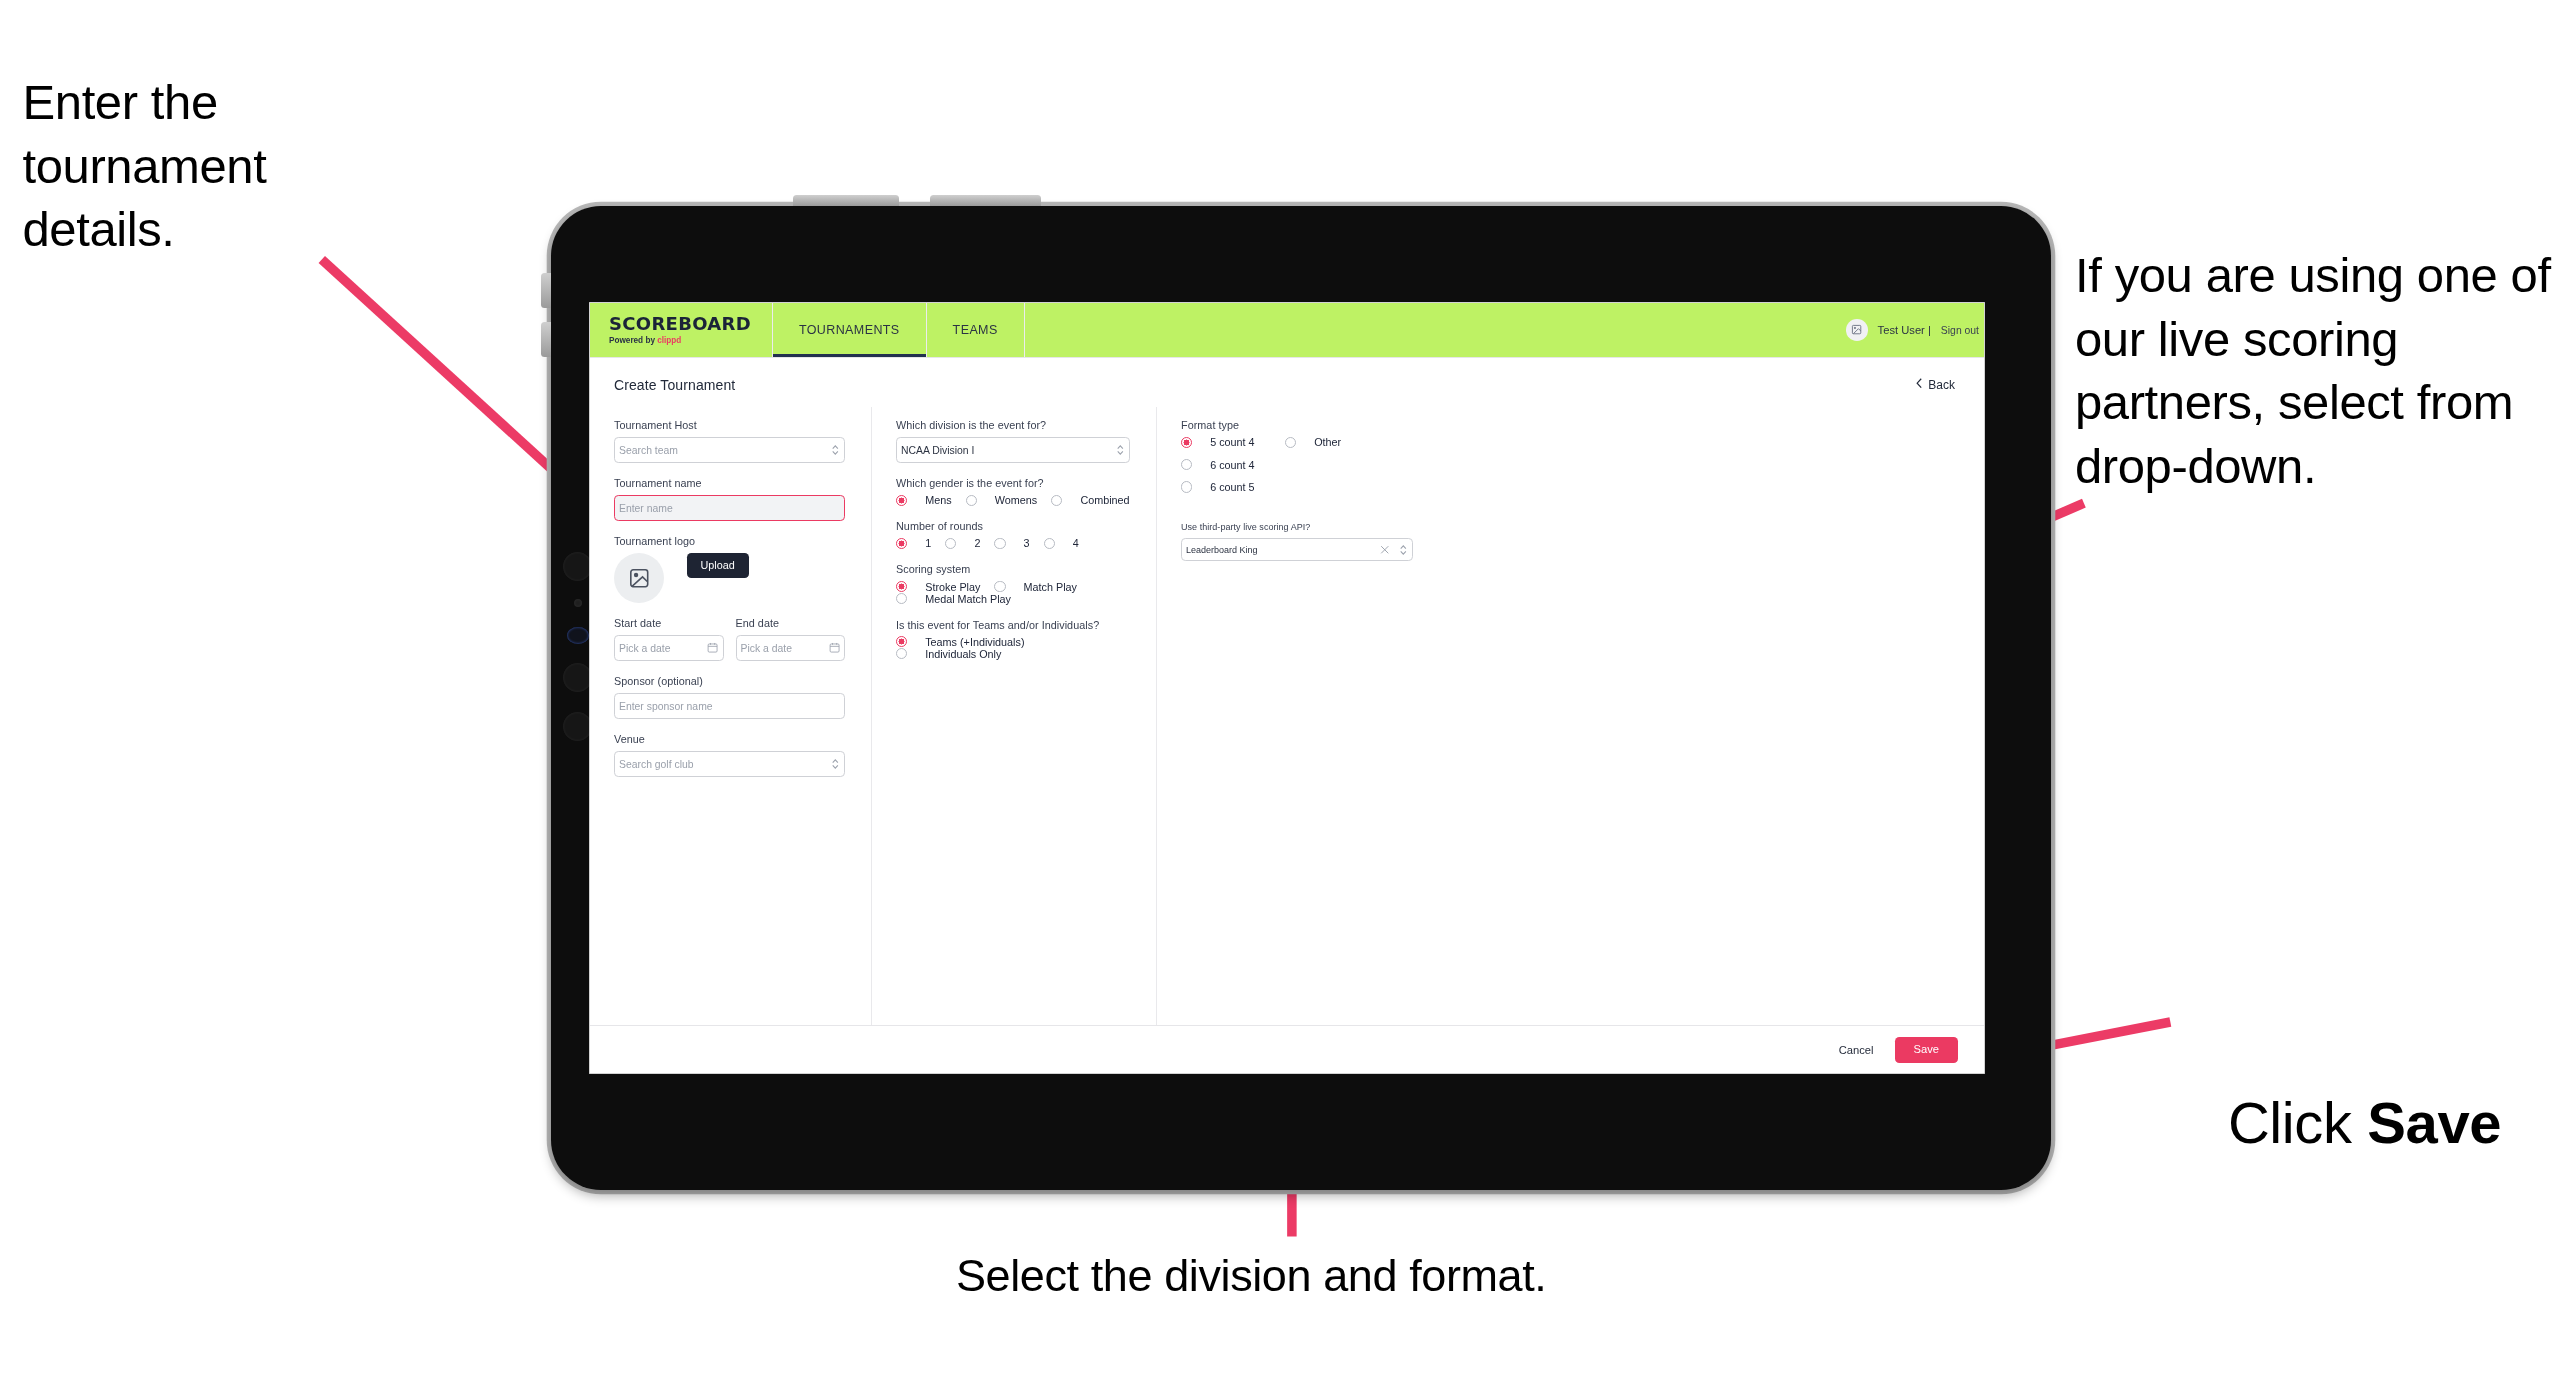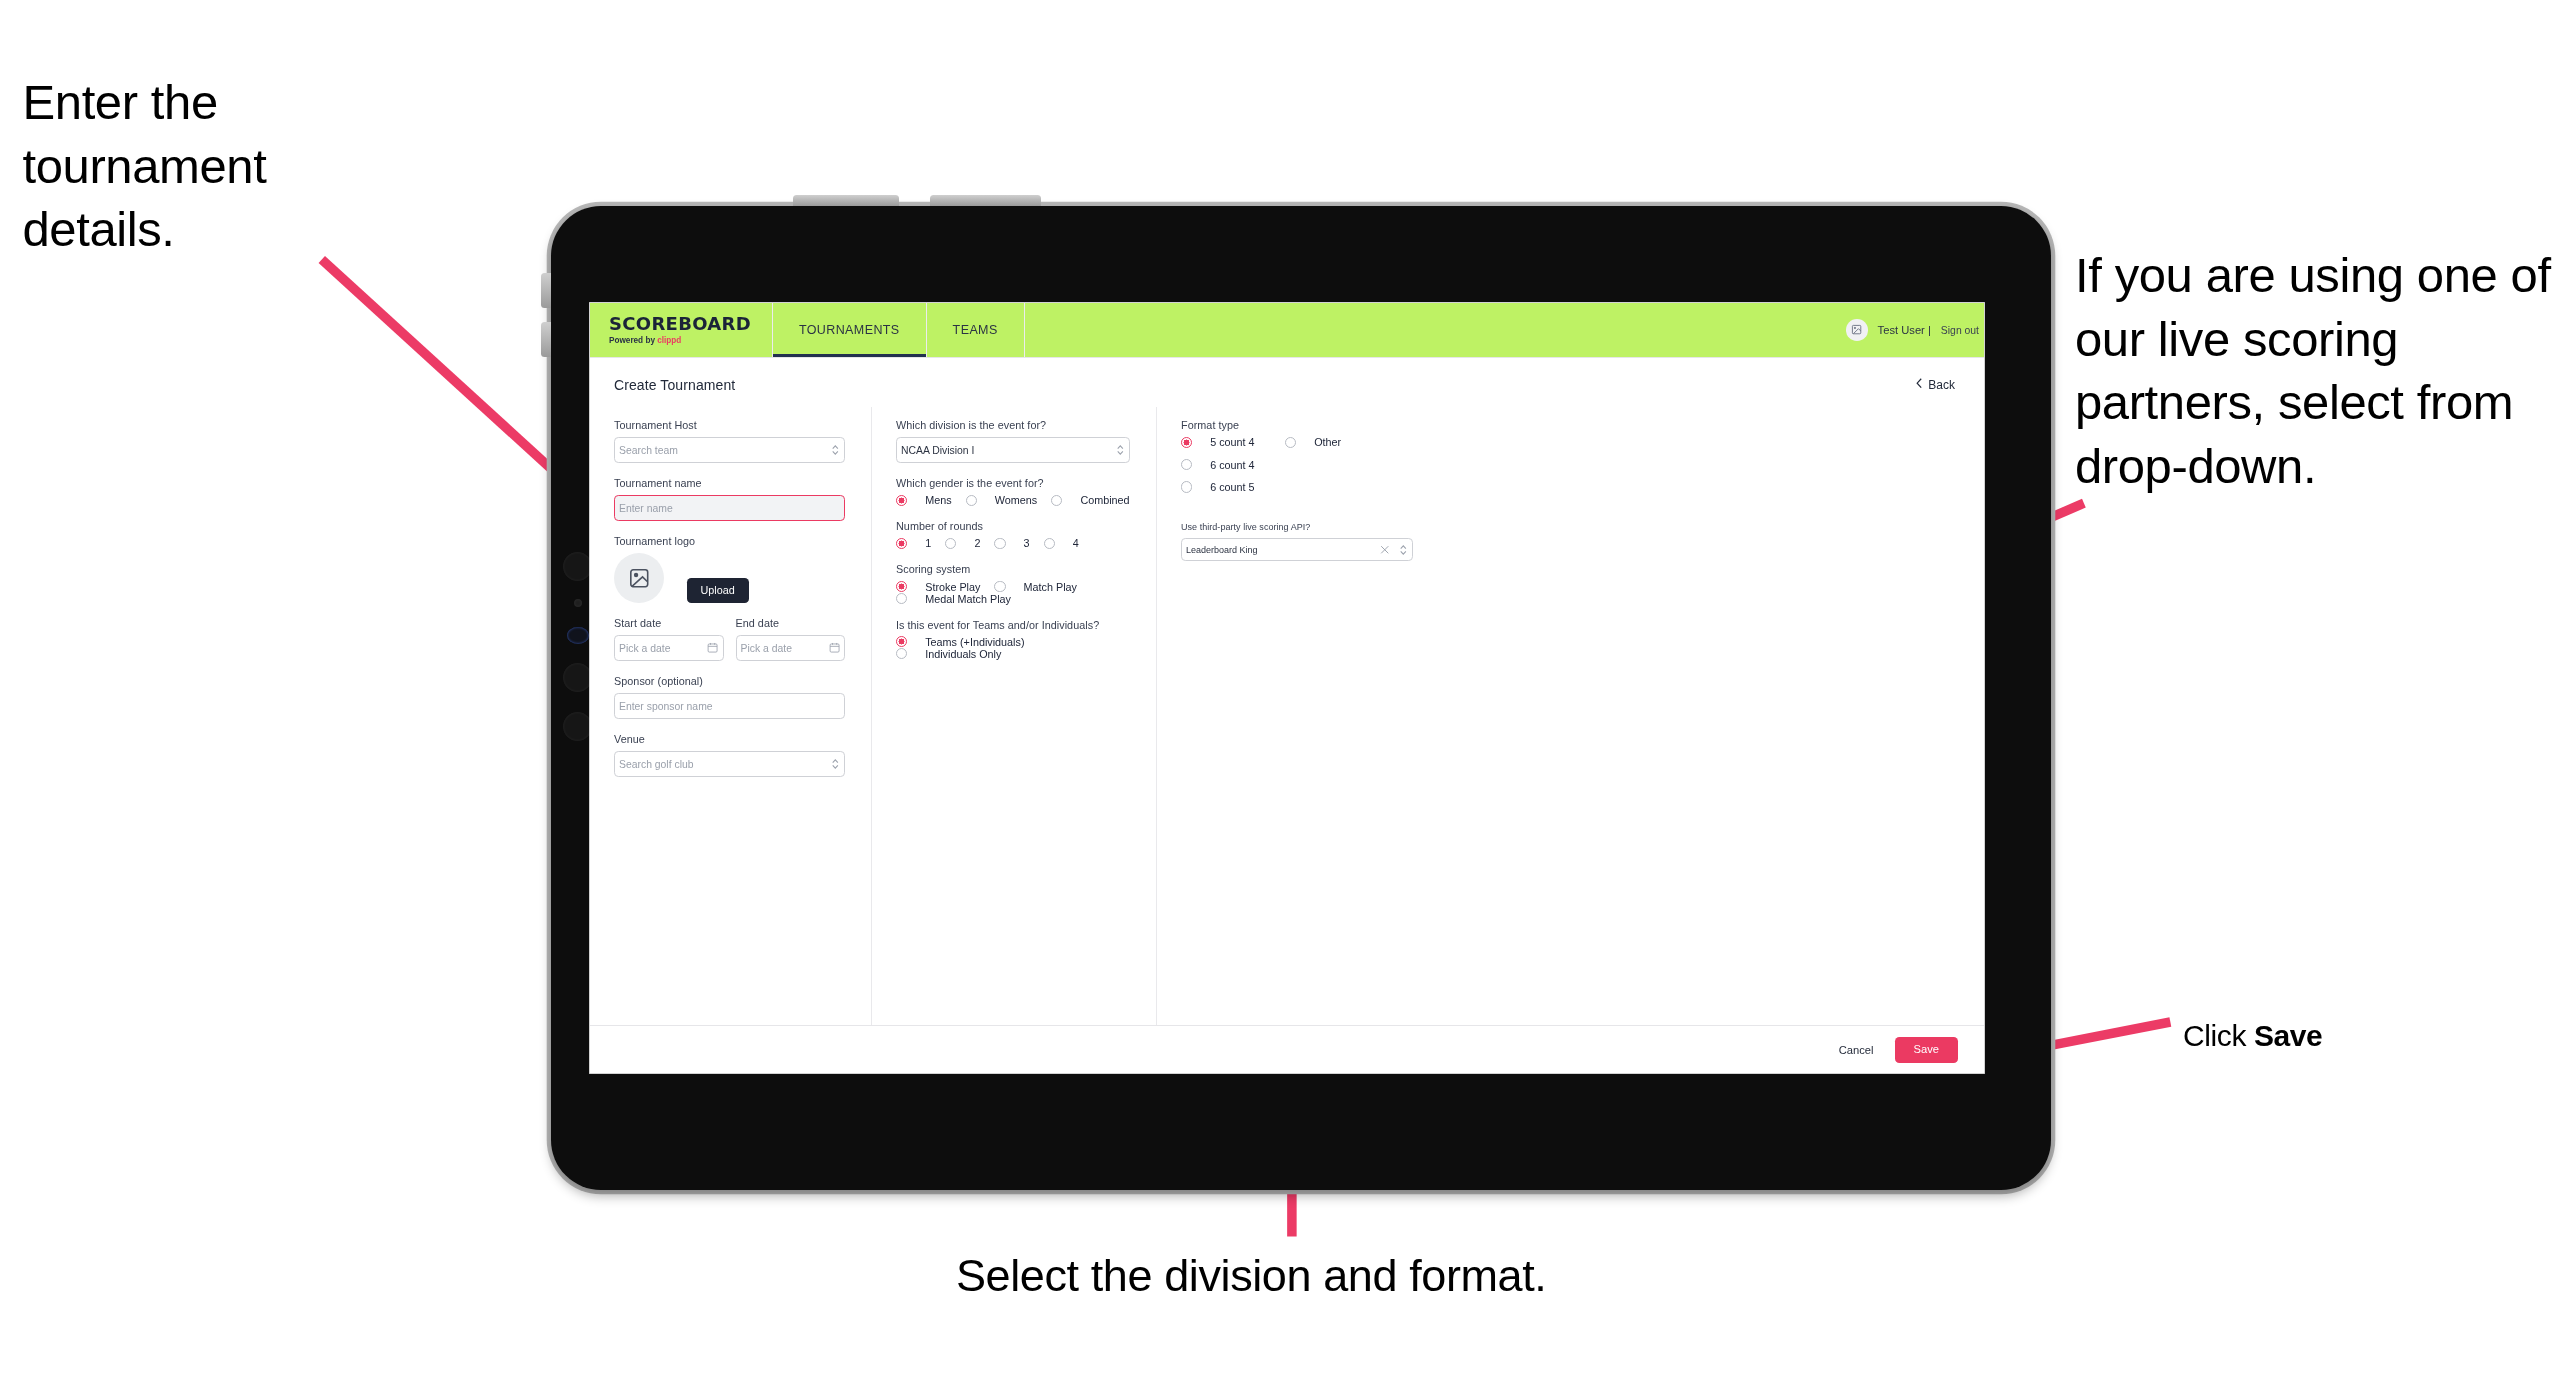--- a/index.html
+++ b/index.html
@@ -21,21 +21,21 @@
     position: absolute;
     color: #000000;
     font-family: "Liberation Sans", sans-serif;
     font-weight: 400;
     line-height: 1.30;
     letter-spacing: -0.4px;
     white-space: pre-line;
   }
   #annot-left   { left: 22.5px;  top: 71px;  font-size: 49px; width: 372px; }
   #annot-right  { left: 2075px; top: 244px; font-size: 49px; width: 484px; }
-  #annot-save   { left: 2183px; top: 977px; font-size: 30px; width: 363px; }
+  #annot-save   { left: 2183px; top: 1010px; font-size: 58px; width: 363px; text-align: center; }
   #annot-bottom { left: 956px; top: 1247px; font-size: 45px; width: 908px; }
   .annot b { font-weight: 700; }
 
   .arrow-svg {
     position: absolute;
     pointer-events: none;
     overflow: visible;
   }
 
   
@@ -226,21 +226,21 @@
   .input .adorn { display:flex; align-items:center; gap:9.5px; color:#9ba1ac; }
 
   .chev-updown { width: 8.6px; height: 14px; display: block; }
   .cal-icon { width: 11.2px; height: 11.2px; display:block; }
   .x-icon { width: 9.5px; height: 9.5px; display:block; }
 
   .row2 { display: flex; gap: 12px; }
   .row2 > div { flex: 1; }
 
   
-  #logo-row { display: flex; align-items: flex-end; gap: 22.5px; margin-bottom: 7px; }
+  #logo-row { display: flex; align-items: flex-start; gap: 22.5px; margin-bottom: 7px; }
   #logo-circle {
     width: 50px; height: 50px;
     border-radius: 50%;
     background: #eceef0;
     display: flex; align-items: center; justify-content: center;
     color: #4b5260;
   }
   #upload-btn {
     background: #1e2433;
     color: #ffffff;

